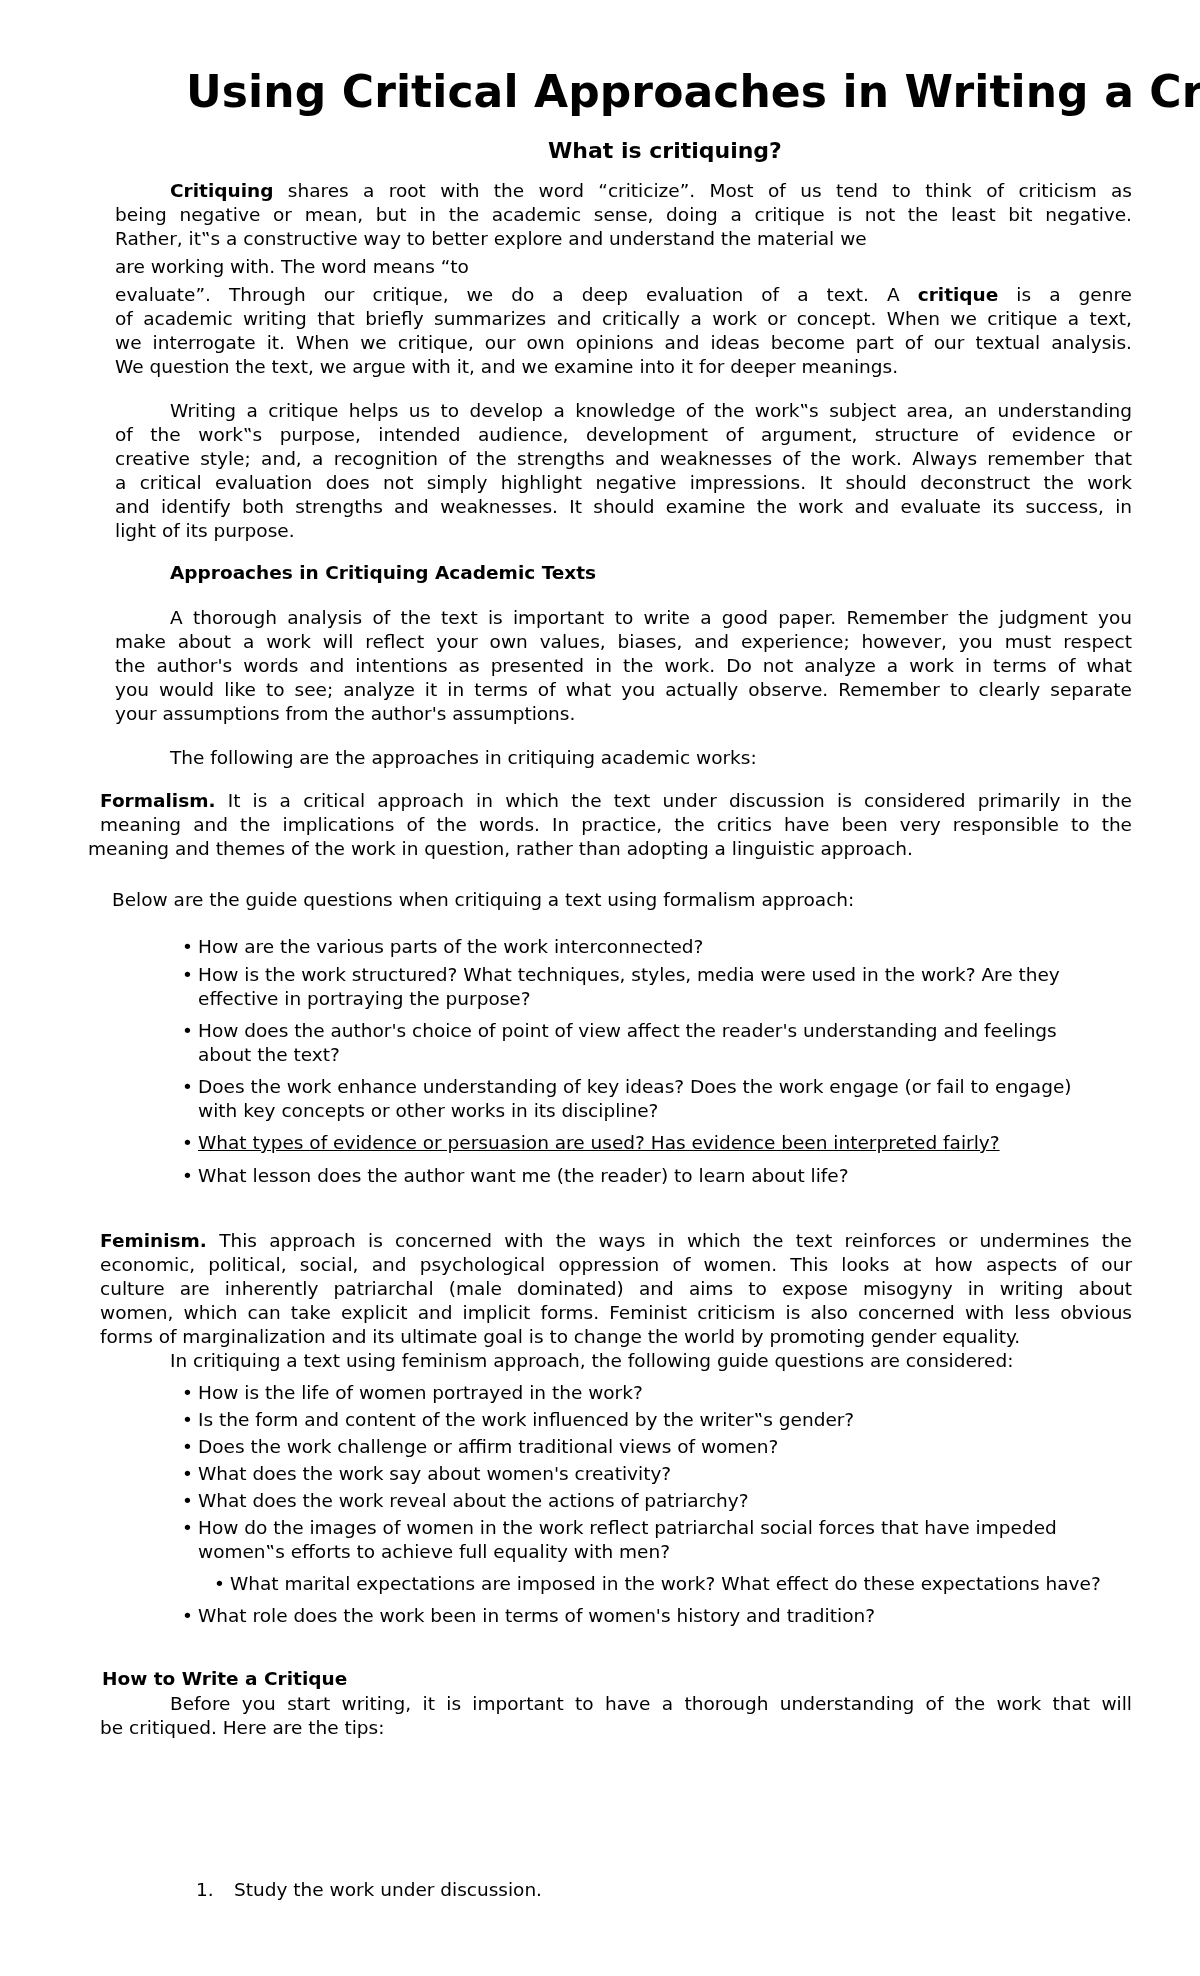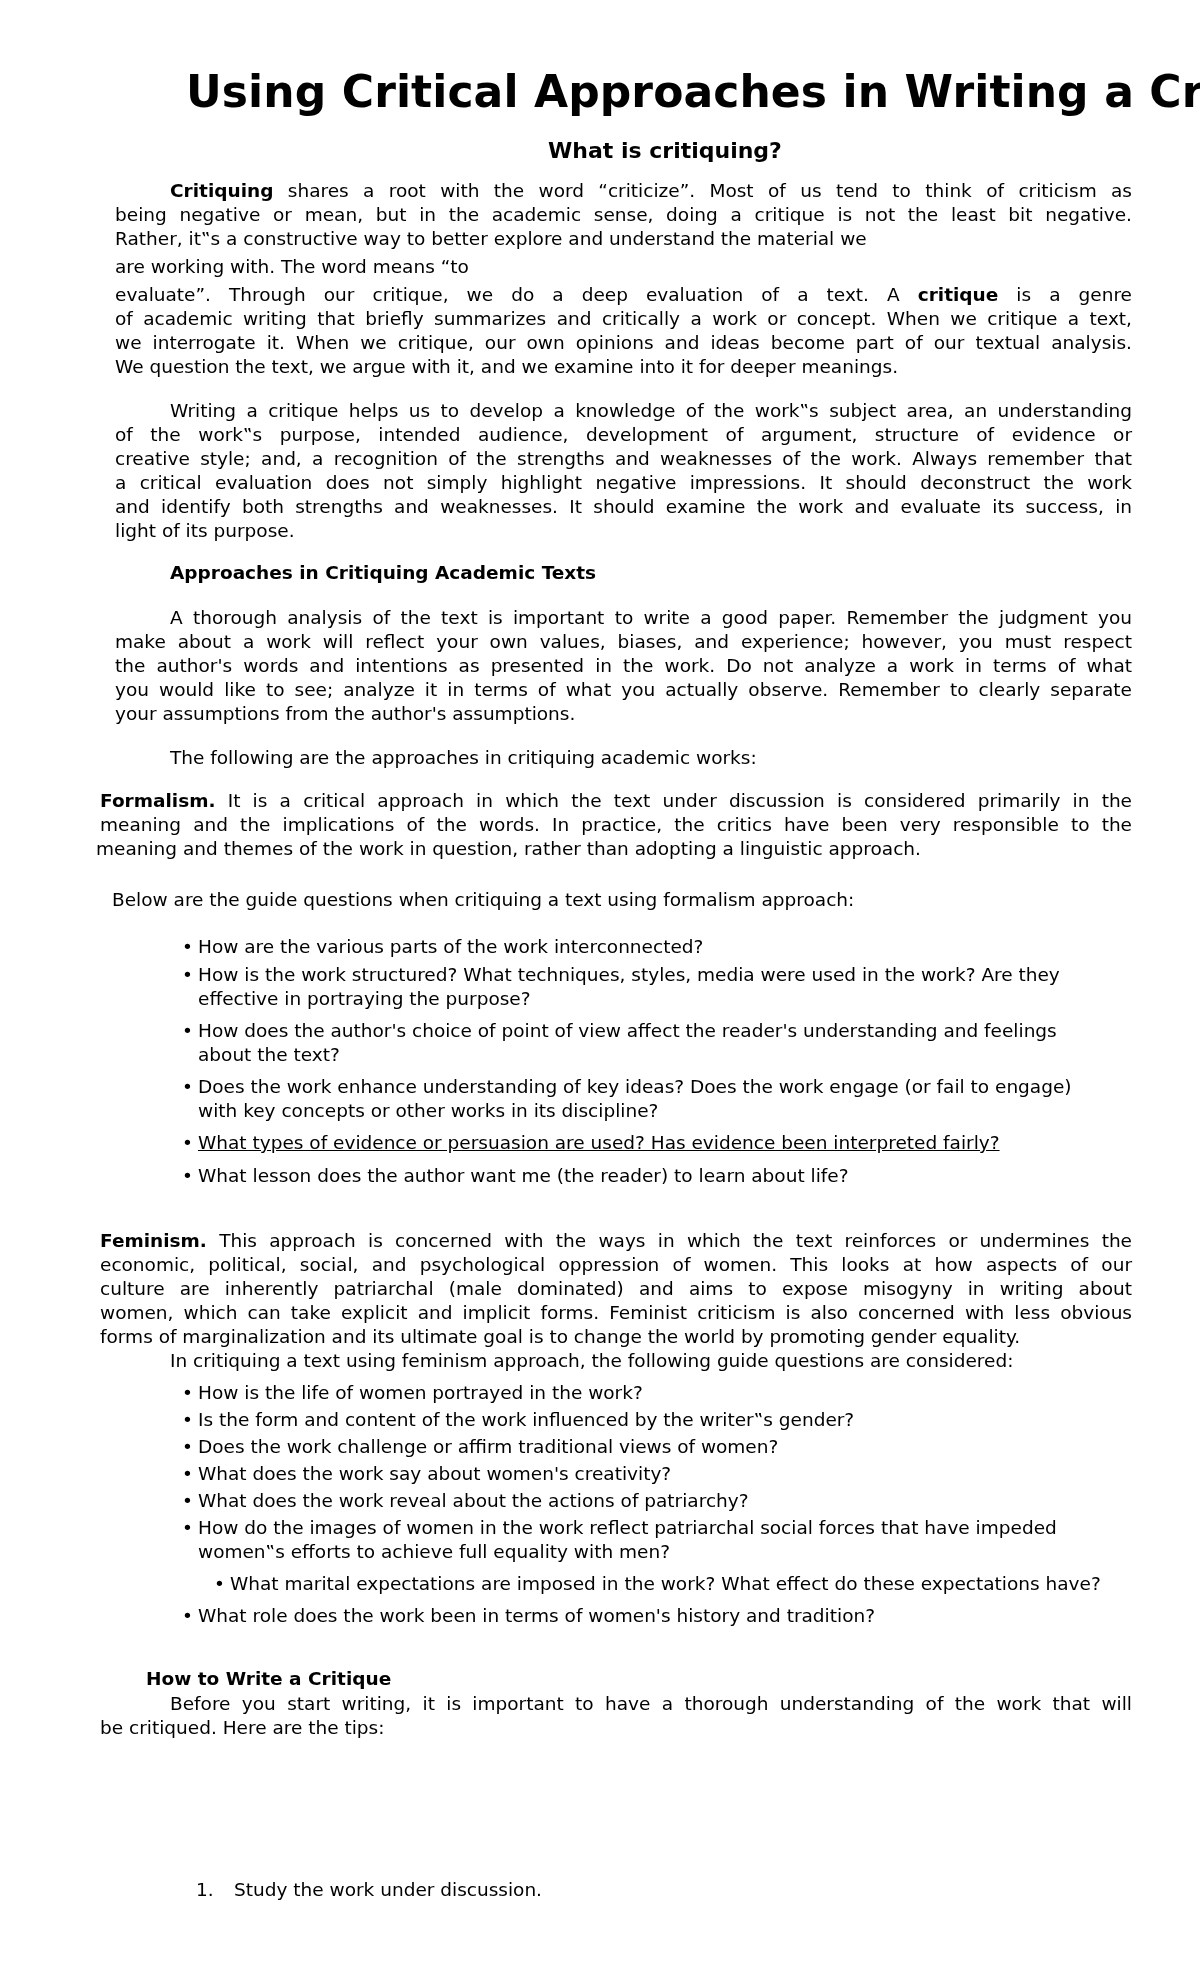--- a/index.html
+++ b/index.html
@@ -65,21 +65,21 @@
     <div class="line just" style="left:115px; top:654px; width:1017px;">the author's words and intentions as presented in the work. Do not analyze a work in terms of what</div>
     <div class="line just" style="left:115px; top:678px; width:1017px;">you would like to see; analyze it in terms of what you actually observe. Remember to clearly separate</div>
     <div class="line" style="left:115px; top:702px;">your assumptions from the author's assumptions.</div>
   </div>
 
   <div class="line" style="left:170px; top:746px;">The following are the approaches in critiquing academic works:</div>
 
   <div>
     <div class="line just" style="left:100px; top:789px; width:1032px;"><b>Formalism.</b><span> It is a critical approach in which the text under discussion is considered primarily in the</span></div>
     <div class="line just" style="left:100px; top:813px; width:1032px;">meaning and the implications of the words. In practice,  the critics have been very responsible to the</div>
-    <div class="line" style="left:96px; top:837px;">meaning and themes of the work in question, rather than adopting a linguistic approach.</div>
+    <div class="line" style="left:88px; top:837px;">meaning and themes of the work in question, rather than adopting a linguistic approach.</div>
 
     <div class="line" style="left:112px; top:888px;">Below are the guide questions when critiquing a text using formalism approach:</div>
 
     <div>
       <div class="bullet-row" style="top:935px;"><span class="dot">•</span><span>How are the various parts of the work interconnected?</span></div>
 
       <div class="bullet-row" style="top:963px; width:950px;"><span class="dot">•</span><span>How is the work structured? What techniques, styles, media were used in the work?  Are they</span></div>
       <div class="bullet-cont" style="top:987px;">effective in portraying the purpose?</div>
 
       <div class="bullet-row" style="top:1019px;"><span class="dot">•</span><span>How does the author's choice of point of view affect the reader's understanding and feelings</span></div>
@@ -109,21 +109,21 @@
       <div class="bullet-row" style="top:1435px;"><span class="dot">•</span><span>Does the work challenge or affirm traditional views of women?</span></div>
       <div class="bullet-row" style="top:1462px;"><span class="dot">•</span><span>What does the work say about women's creativity?</span></div>
       <div class="bullet-row" style="top:1489px;"><span class="dot">•</span><span>What does the work reveal about the actions of patriarchy?</span></div>
       <div class="bullet-row" style="top:1516px;"><span class="dot">•</span><span>How do the images of women in the work reflect patriarchal social forces that have impeded</span></div>
       <div class="bullet-cont" style="top:1540px;">women‟s efforts to achieve full equality with men?</div>
       <div class="bullet-row" style="top:1572px;margin-left:32px;"><span class="dot">•</span><span>What marital expectations are imposed in the work? What effect do these expectations have?</span></div>
       <div class="bullet-row" style="top:1604px;"><span class="dot">•</span><span>What role does the work been in terms of women's history and tradition?</span></div>
     </div>
   </div>
 
-  <div class="abs subhead" style="left:102px; top:1668px;margin-left:44px;">How to Write a Critique</div>
+  <div class="abs subhead" style="left:102px; top:1668px;">How to Write a Critique</div>
   <div class="line just" style="left:170px; top:1692px; width:962px;">Before you start writing, it is important to have a thorough understanding of  the work that will</div>
   <div class="line" style="left:100px; top:1716px;">be critiqued. Here are the tips:</div>
 
   <div>
     <div class="line" style="left:196px; top:1878px;">
       <span style="display:inline-block; width:38px;">1.</span><span>Study the work under discussion.</span>
     </div>
   </div>
 
 </div>

